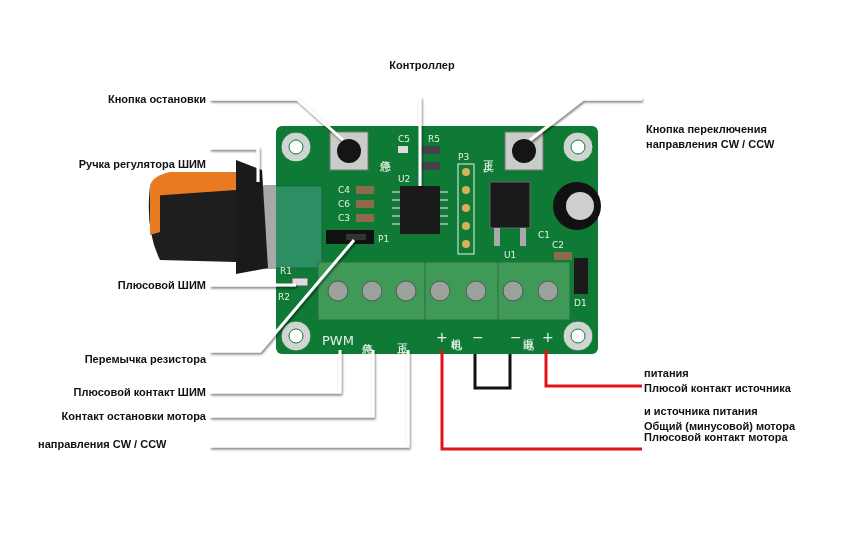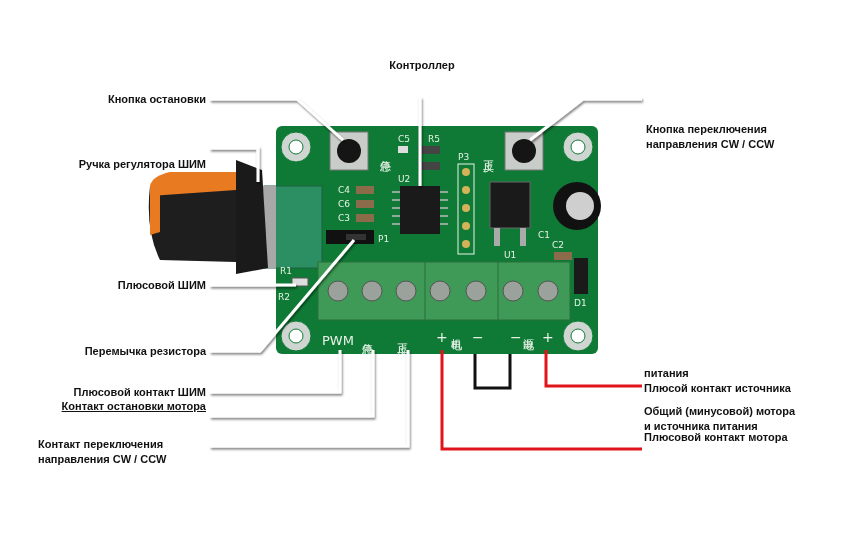--- a/index.html
+++ b/index.html
@@ -167,28 +167,27 @@
 <div class="lbl c" style="left:360px;top:58px;width:124px;">
   <div>Контроллер</div>
 </div>
 <div class="lbl r" style="right:636px;top:92px;">Кнопка остановки</div>
 <div class="lbl r" style="right:636px;top:141px;margin-top:16px;">Ручка регулятора ШИМ</div>
 <div class="lbl" style="left:646px;top:86px;margin-top:36px;">
   <div>Кнопка переключения</div>
   <div>направления CW / CCW</div>
 </div>
 <div class="lbl r" style="right:636px;top:278px;">Плюсовой ШИМ</div>
-<div class="lbl r" style="right:636px;top:344px;">Перемычка резистора</div>
+<div class="lbl r" style="right:636px;top:352px;">Перемычка резистора</div>
 <div class="lbl r" style="right:636px;top:385px;">Плюсовой контакт ШИМ</div>
-<div class="lbl r" style="right:636px;top:399px;text-decoration:underline;">Контакт остановки мотора</div>
+<div class="lbl r" style="right:636px;top:409px;">Контакт остановки мотора</div>
 <div class="lbl" style="left:38px;top:437px;">
-  <div>Контакт переключения</div>
   <div>направления CW / CCW</div>
 </div>
 <div class="lbl" style="left:644px;top:366px;">
   <div>питания</div>
   <div>Плюсой контакт источника</div>
 </div>
 <div class="lbl" style="left:644px;top:404px;">
+  <div>и источника питания</div>
   <div>Общий (минусовой) мотора</div>
-  <div>и источника питания</div>
 </div>
 <div class="lbl" style="left:644px;top:430px;">Плюсовой контакт мотора</div>
 
 </body></html>

